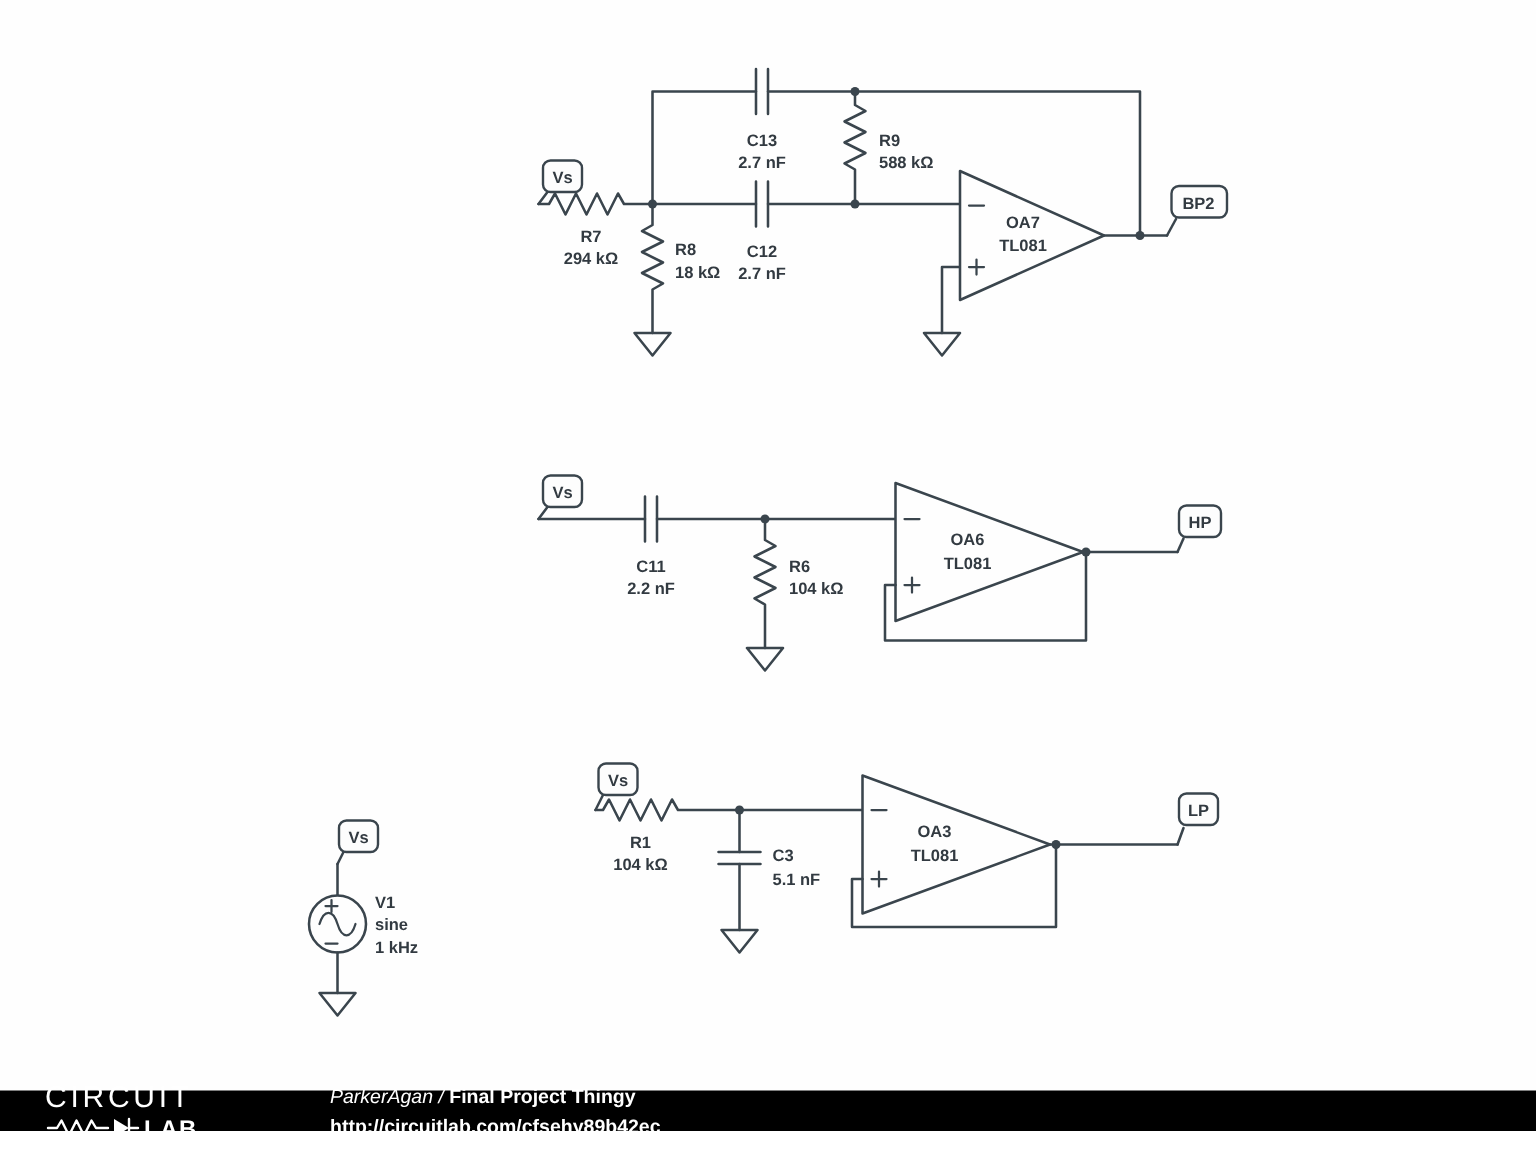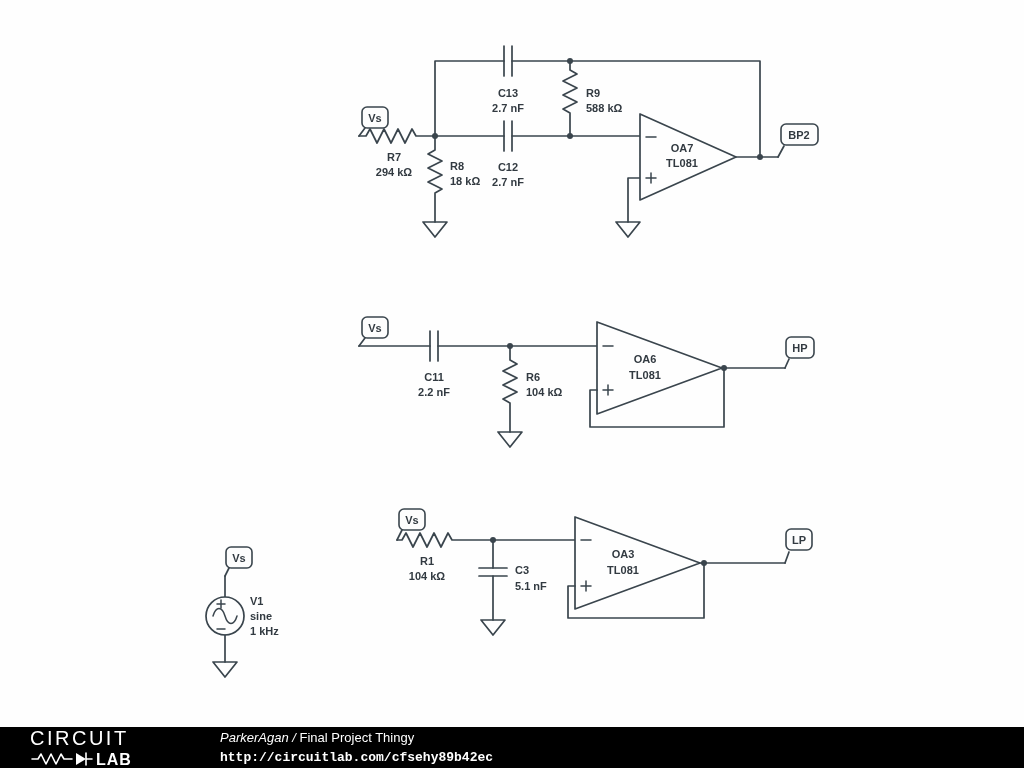--- a/index.html
+++ b/index.html
@@ -12,28 +12,28 @@
   .thin{stroke-width:1.5;}
   .comp-body{fill:#fefefe;stroke:#3a454d;stroke-width:1.7;stroke-linejoin:round;}
   .gnd{fill:none;stroke:#3a454d;stroke-width:1.7;stroke-linejoin:round;}
   .dot{fill:#3a454d;stroke:none;}
   .lbl{font:bold 11px "Liberation Sans",sans-serif;fill:#323a41;}
   .mid{text-anchor:middle;}
   .flag-rect{fill:#fdfdfd;stroke:#3a454d;stroke-width:1.6;}
   .flag-lbl{font:bold 11px "Liberation Sans",sans-serif;fill:#323a41;text-anchor:middle;}
 
   .footer{
-    height:41px;background:#000000;color:#ffffff;
+    height:27px;background:#000000;color:#ffffff;
     display:flex;align-items:center;
   }
   .logo{margin-left:26px;flex:0 0 178px;cursor:pointer;}
   .meta{margin-left:16px;font-size:13px;line-height:1.5;color:#ffffff;}
   .byline .author{font-style:italic;font-weight:400;text-align:center;}
-  .byline .proj{font-weight:normal;}
-  .url{font-weight:bold;cursor:pointer;font-family:Liberation Mono, monospace;}
+  .byline .proj{font-weight:bold;}
+  .url{font-weight:bold;cursor:pointer;}
   .logo-txt{font:400 20px "Liberation Sans",sans-serif;fill:#ffffff;letter-spacing:2.5px;}
   .logo-lab{font:bold 16px "Liberation Sans",sans-serif;fill:#ffffff;letter-spacing:1px;}
   .logo-line{fill:none;stroke:#ffffff;stroke-width:1.6;stroke-linejoin:round;stroke-linecap:round;}
   .logo-diode{fill:#ffffff;stroke:none;}
 </style>
 </head>
 <body>
 
 <svg class="canvas" viewBox="0 0 1024 727">
 

